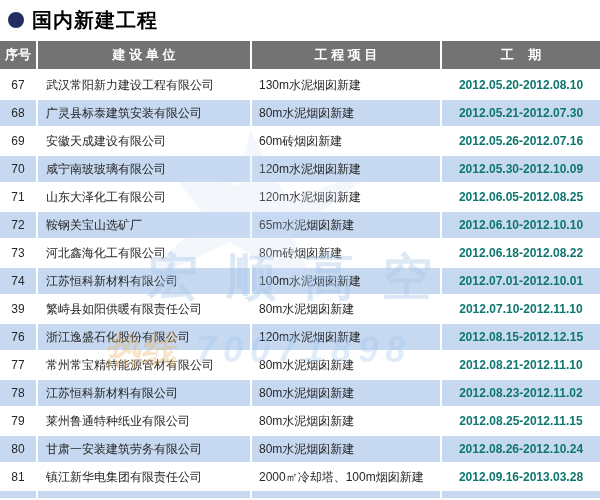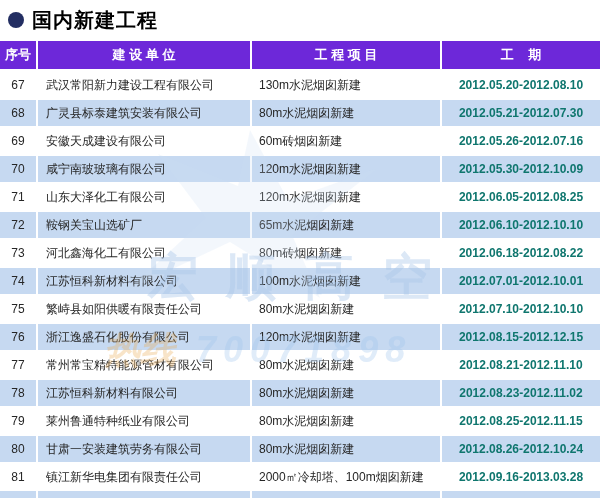--- a/index.html
+++ b/index.html
@@ -27,21 +27,21 @@
   }
 
   
   .grid-cols {
     display: grid;
     grid-template-columns: 36px 212px 188px 158px;
     column-gap: 2px;
   }
   .thead { margin-top: 3px; }
   .hcell {
-    background: #6d28d9; color: #ffffff;
+    background: #737373; color: #ffffff;
     font-weight: bold; font-size: 13px;
     height: 28px; display: flex; align-items: center; justify-content: center;
     white-space: pre;
   }
   .tbody { margin-top: 2px; }
   .trow { height: 28px; }
   .cell {
     display: flex; align-items: center;
     font-size: 12px; color: #262626; background: #ffffff;
     border-top: 1px solid #ffffff; border-bottom: 1px solid #ffffff;
@@ -147,24 +147,24 @@
   </div>
 
   <div class="trow grid-cols alt">
     <div class="cell c-num">74</div>
     <div class="cell c-company">江苏恒科新材料有限公司</div>
     <div class="cell c-project">100m水泥烟囱新建</div>
     <div class="cell c-period">2012.07.01-2012.10.01</div>
   </div>
 
   <div class="trow grid-cols">
-    <div class="cell c-num">75</div>
+    <div class="cell c-num">39</div>
     <div class="cell c-company">繁峙县如阳供暖有限责任公司</div>
     <div class="cell c-project">80m水泥烟囱新建</div>
-    <div class="cell c-period">2012.07.10-2012.10.10</div>
+    <div class="cell c-period">2012.07.10-2012.11.10</div>
   </div>
 
   <div class="trow grid-cols alt">
     <div class="cell c-num">76</div>
     <div class="cell c-company">浙江逸盛石化股份有限公司</div>
     <div class="cell c-project">120m水泥烟囱新建</div>
     <div class="cell c-period">2012.08.15-2012.12.15</div>
   </div>
 
   <div class="trow grid-cols">

